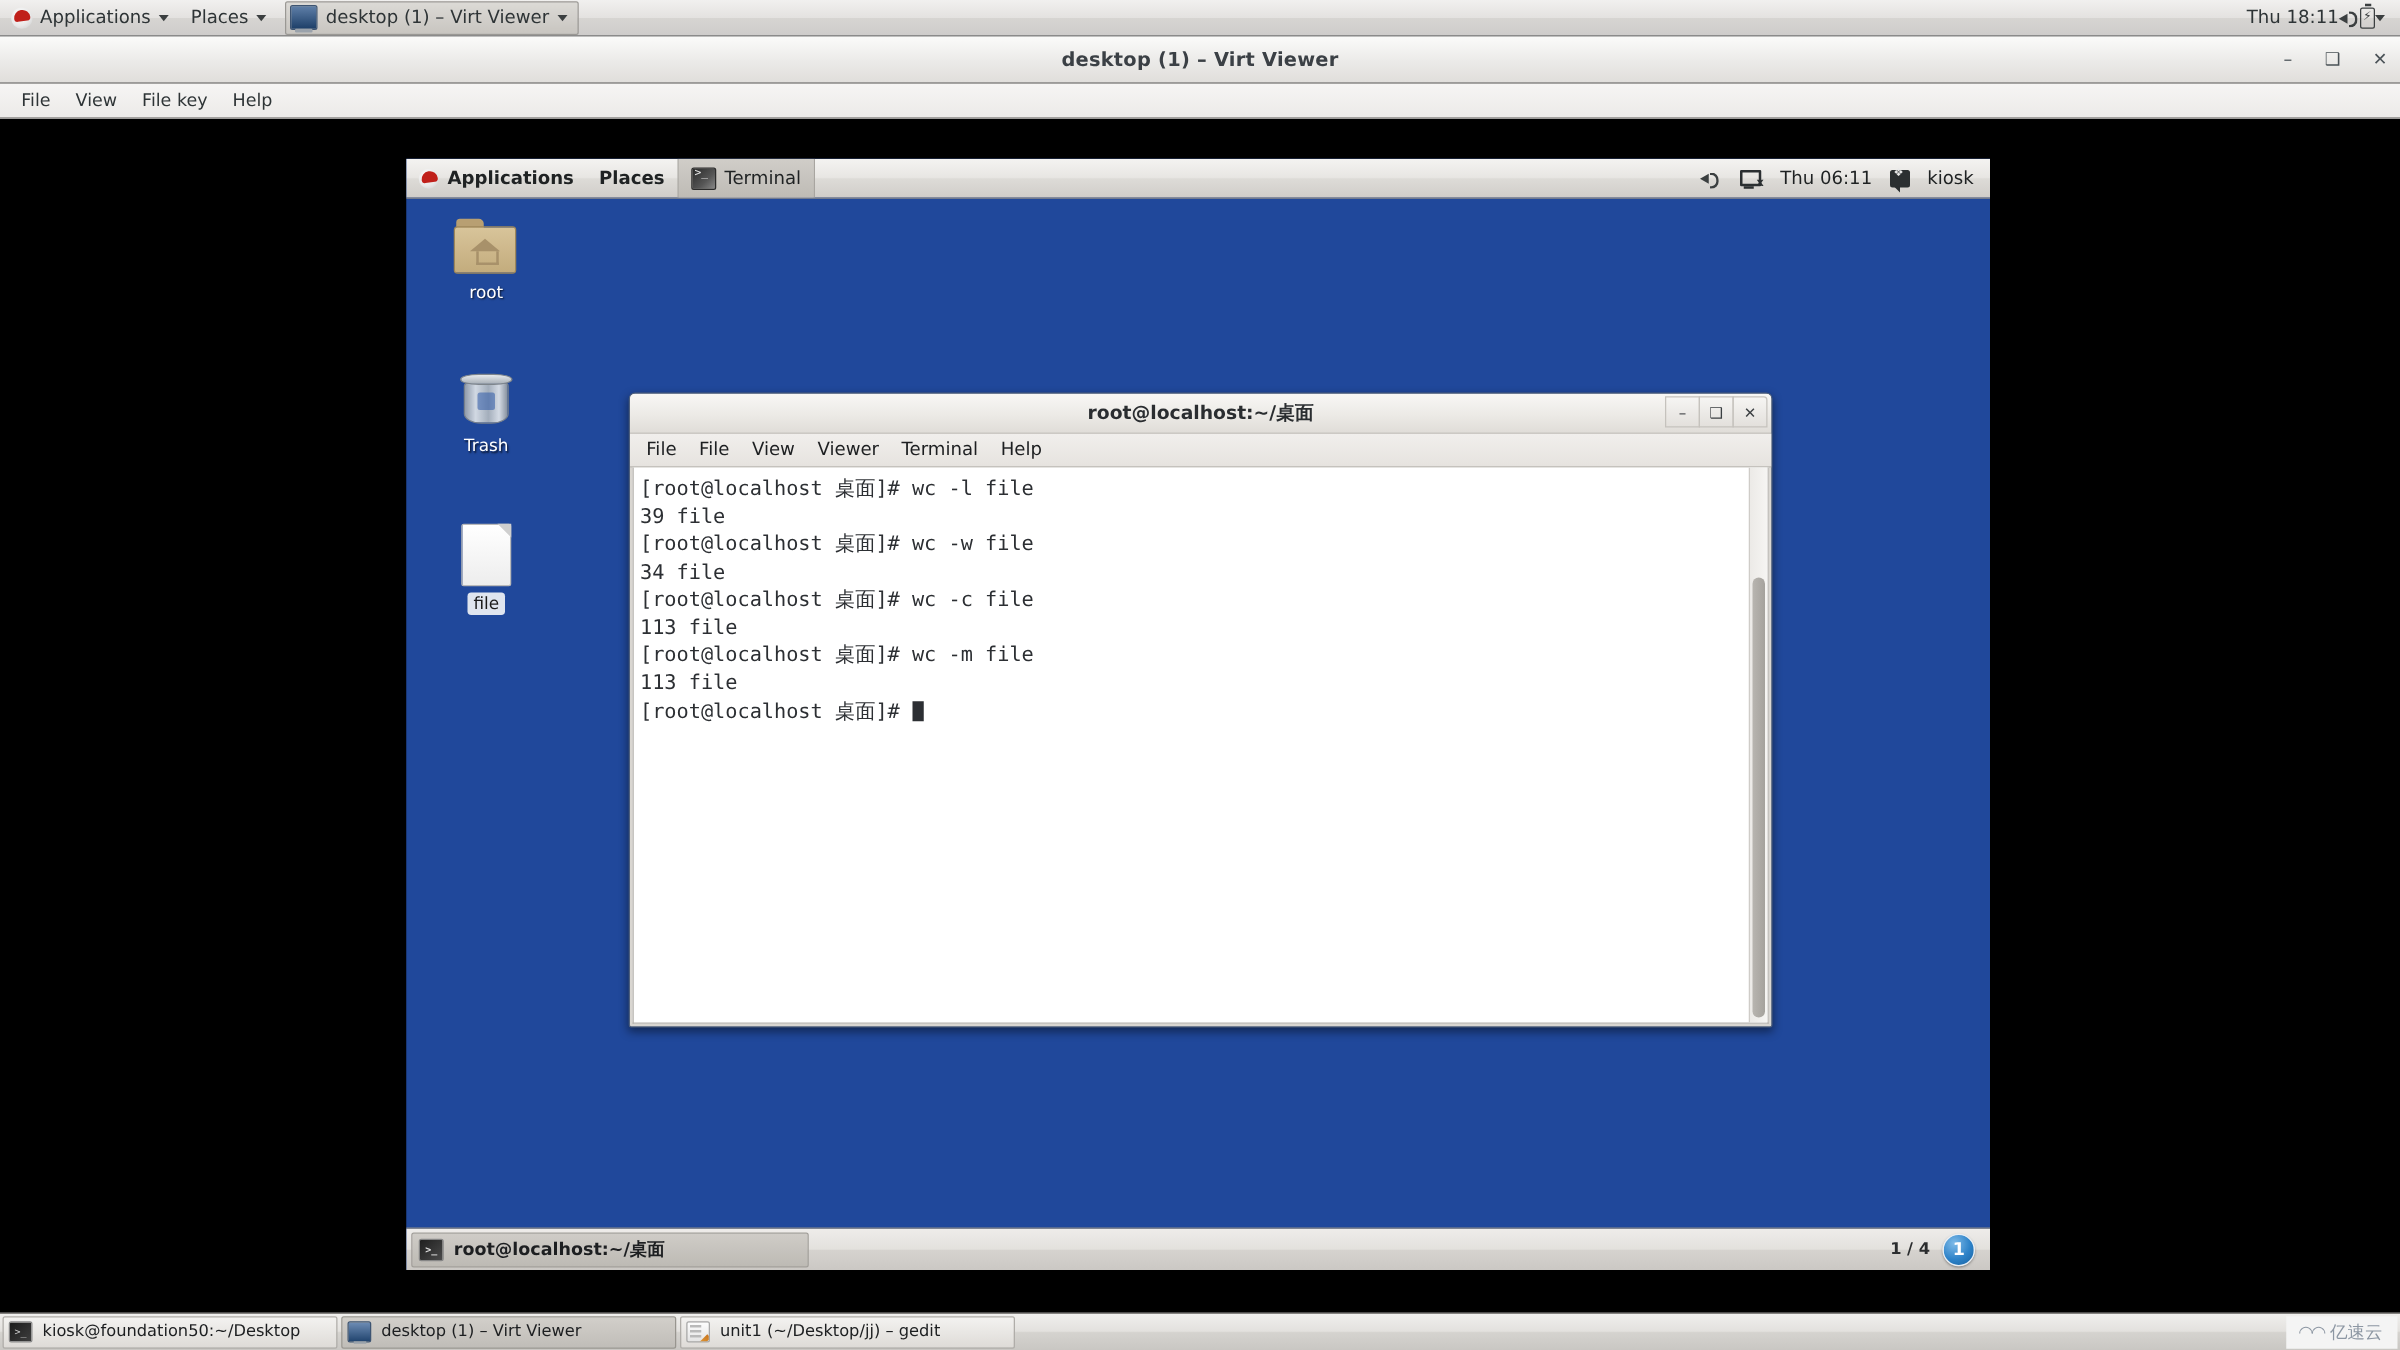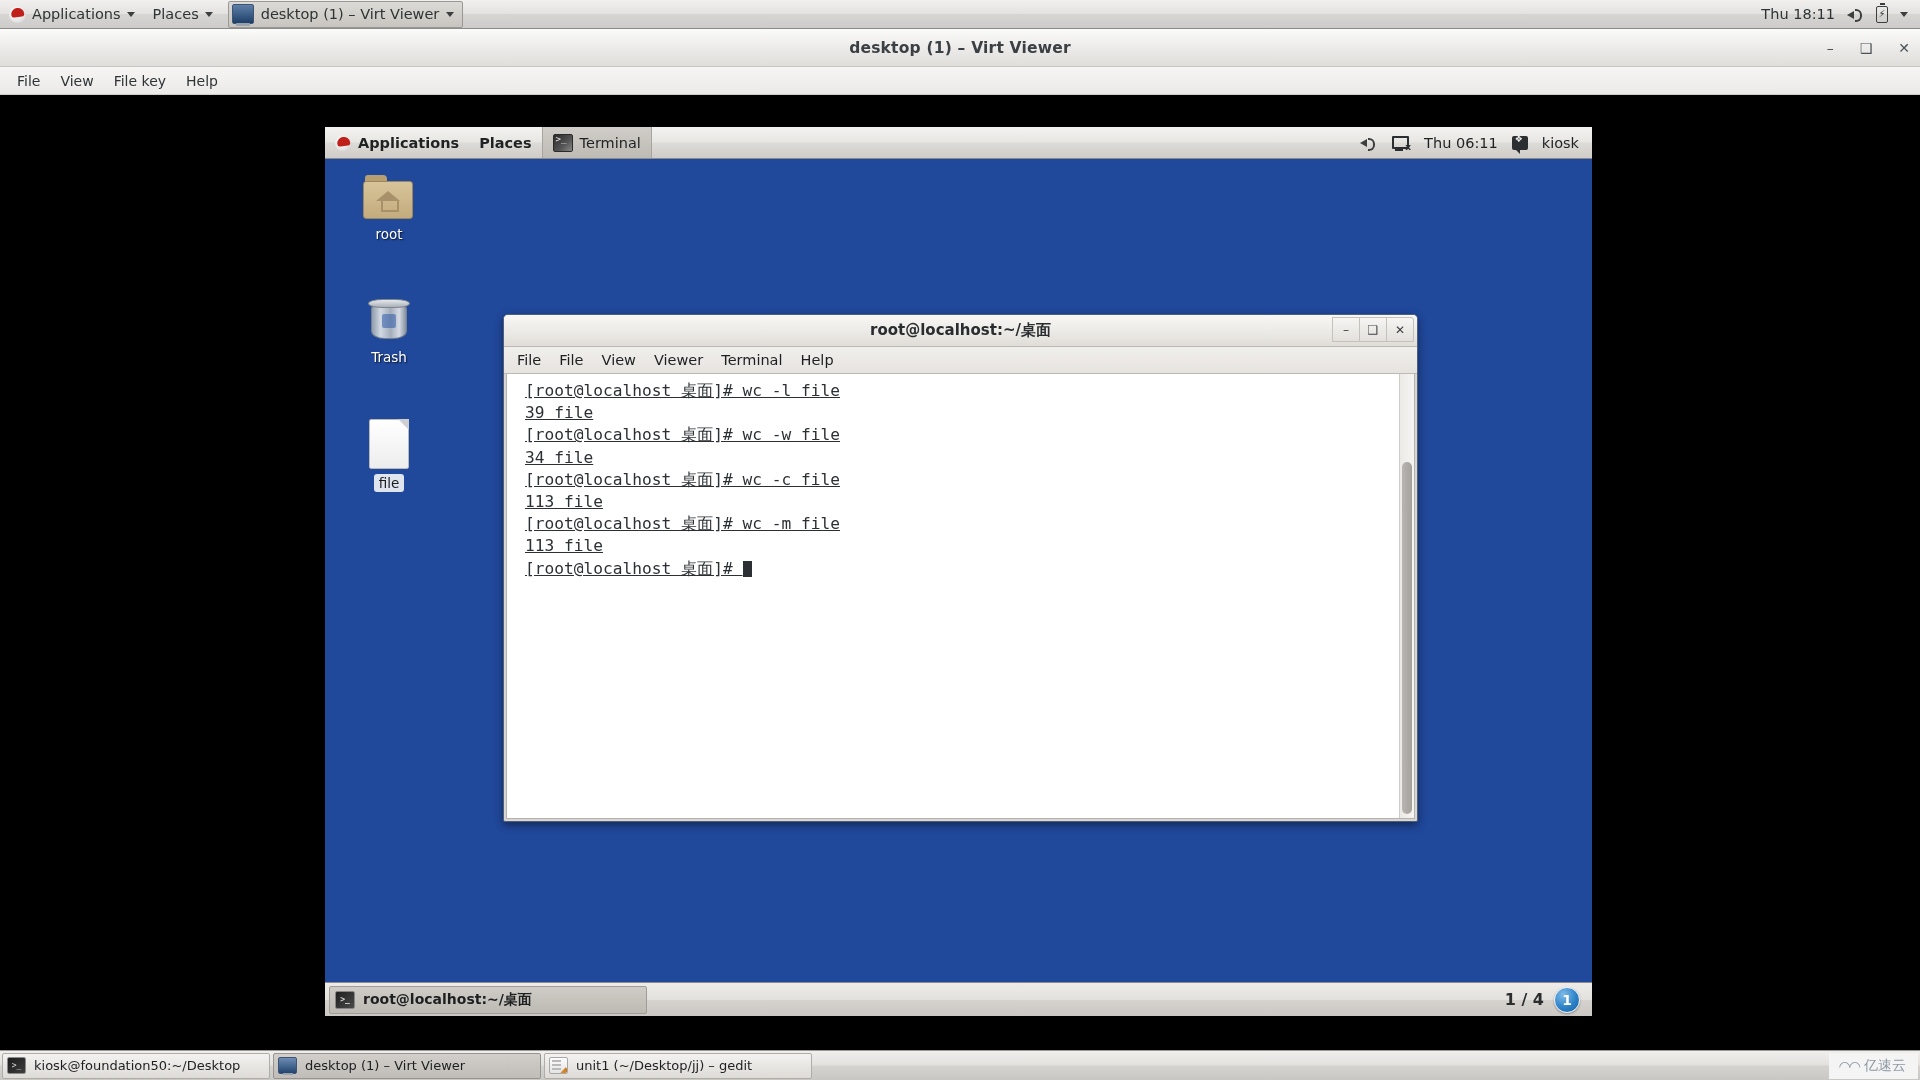--- a/index.html
+++ b/index.html
@@ -64,21 +64,21 @@
     width: 22px; height: 20px; flex: none;
     background: linear-gradient(to bottom, #5f7fa8, #1d3f68);
     border: 1px solid #3d5472;
     border-radius: 2px;
     position: relative;
   }
   .vv-mini-icon::after {
     content:""; position:absolute; left: 3px; bottom: -3px; width: 14px; height: 3px;
     background: #9aa2ab; border-radius: 1px;
   }
-  .sys-tray { display: flex; align-items: center; gap: 12px; padding-right: 12px; font-size: 14.5px; }
+  .sys-tray { display: flex; align-items: center; padding-right: 12px; font-size: 14.5px; }
   .icon-vol { position: relative; width: 17px; height: 15px; }
   .icon-vol::before {
     content: ""; position: absolute; left: 0; top: 4px;
     width: 0; height: 0;
     border-top: 4px solid transparent; border-bottom: 4px solid transparent;
     border-right: 7px solid #3b3f40;
   }
   .icon-vol::after {
     content: ""; position: absolute; left: 8px; top: 2.5px;
     width: 5px; height: 9px;
@@ -293,27 +293,26 @@
   .term-body {
     flex: 1; position: relative;
     background: #fff;
     border: 1px solid #b5b2ad; border-top: none;
     margin: 0 2px 2px 2px;
     overflow: hidden;
     display: flex;
   }
   .term-text {
     flex: 1;
-    padding: 6px 6px 6px 18px;
+    padding: 6px 6px 6px 5px;
     font-family: "DejaVu Sans Mono", "Liberation Mono", monospace;
     font-size: 16.2px;
     line-height: 22.2px;
     color: #2c2f33;
     white-space: pre;
-    text-decoration: underline;
   }
   .term-text .cursor {
     display: inline-block; width: 9px; height: 16px;
     background: #2c2f33; vertical-align: -3px;
   }
   .term-scrollbar {
     width: 15px; flex: none;
     background: linear-gradient(to right, #eceae7, #f6f5f3);
     border-left: 1px solid #cfccc8;
     position: relative;
@@ -342,21 +341,21 @@
   }
   .tb-term-icon {
     width: 20px; height: 18px; flex: none;
     background: linear-gradient(135deg, #1f1f1f, #4a4a4a);
     border: 1px solid #868686; border-radius: 2px;
     color: #dcdcdc; font-size: 8px; font-family: "DejaVu Sans Mono", monospace;
     display:flex; align-items:center; justify-content:center; line-height:1;
   }
   .g-tb-spacer { flex: 1; }
   .workspace-ind { display: flex; align-items: center; gap: 10px; padding-right: 8px; }
-  .ws-text { font-size: 16px; color: #2b2d2f; font-weight: bold; }
+  .ws-text { font-size: 13px; color: #2b2d2f; font-weight: bold; }
   .ws-badge {
     width: 26px; height: 26px; border-radius: 50%;
     background: radial-gradient(circle at 35% 28%, #7fbbe8 0%, #2d82c8 55%, #17619f 100%);
     border: 1.5px solid #e8eef4;
     box-shadow: 0 1px 2px rgba(0,0,0,.35);
     color: #fff; font-size: 14px; font-weight: bold;
     display: flex; align-items: center; justify-content: center;
   }
 
   

